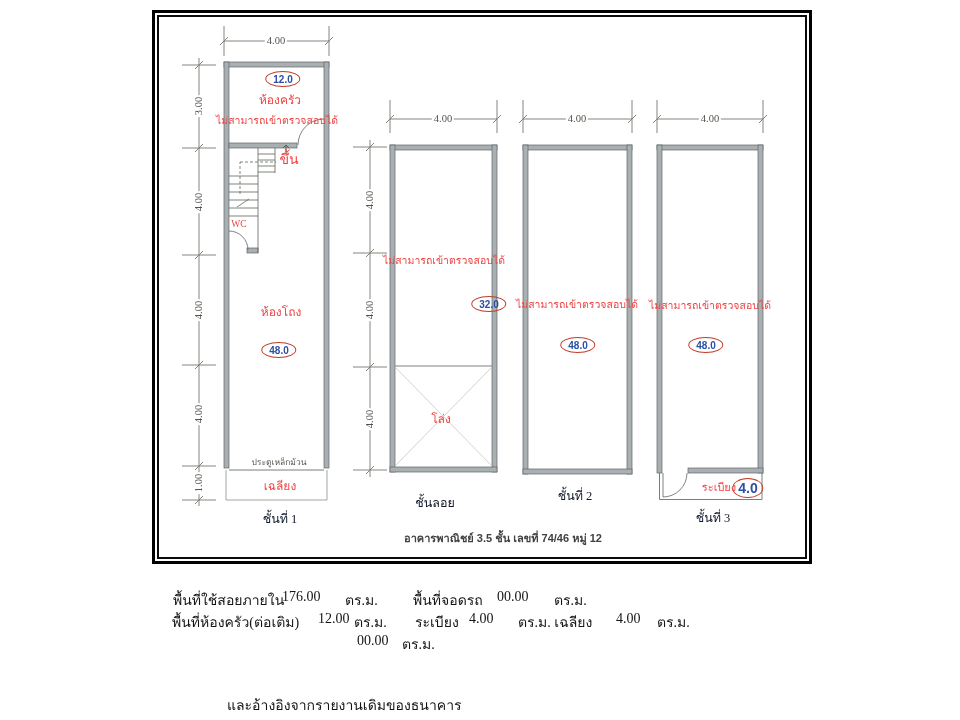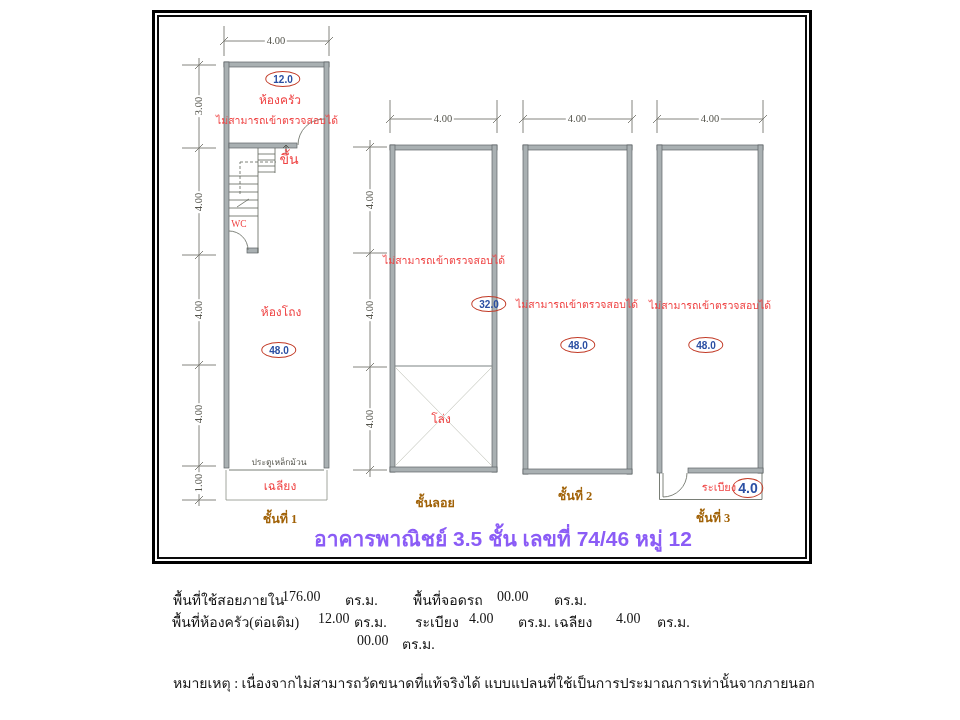--- a/index.html
+++ b/index.html
@@ -7,28 +7,28 @@
         font-family:"Liberation Serif", serif;}
   .sheet{position:absolute;left:152px;top:10px;width:654px;height:548px;
          border:3px solid #000;background:#fff;}
   .sheet-inner{position:absolute;left:2px;top:2px;right:2px;bottom:2px;border:2px solid #0a0a0a;}
   svg.lines{position:absolute;left:0;top:0;width:960px;height:720px;}
   .lbl{position:absolute;transform:translate(-50%,-50%);white-space:nowrap;
        color:#ef4444;text-align:center;line-height:1.05;}
   .room{font-size:12px;}
   .note{font-size:10.5px;}
   .tiny{font-size:8.5px;color:#55554d;}
-  .floorlbl{font-size:12.5px;font-weight:bold;color:#a16207;}
+  .floorlbl{font-size:12.5px;font-weight:normal;color:#0f172a;}
   .dim{font-size:10.5px;color:#53534b;background:#fff;padding:0 2px;}
   .dimv{transform:translate(-50%,-50%) rotate(-90deg);}
   .badge{position:absolute;transform:translate(-50%,-50%);border:1.6px solid #c23b27;
          border-radius:50%;color:#2b4fa3;font-weight:bold;font-size:10px;
          padding:1.5px 7px;font-family:"Liberation Sans", sans-serif;background:#fff0;}
   .badge.sm{font-size:14px;padding:1px 5px;}
-  .caption{font-family:"Liberation Sans", sans-serif;font-weight:bold;font-size:21px;color:#8b5cf6;}
+  .caption{font-family:"Liberation Sans", sans-serif;font-weight:bold;font-size:11px;color:#404040;}
   .fnote{position:absolute;white-space:nowrap;font-size:14px;color:#141414;
          font-family:"Liberation Serif", serif;}
 </style>
 </head>
 <body>
 
 <div class="page">
 
   <div class="sheet">
     <div class="sheet-inner"></div>
@@ -180,15 +180,15 @@
   <span class="fnote" style="left:354px;top:611px;">ตร.ม.</span>
   <span class="fnote" style="left:415px;top:611px;">ระเบียง</span>
   <span class="fnote" style="left:469px;top:611px;">4.00</span>
   <span class="fnote" style="left:518px;top:611px;text-align:center;">ตร.ม. เฉลียง</span>
   <span class="fnote" style="left:616px;top:611px;">4.00</span>
   <span class="fnote" style="left:657px;top:611px;">ตร.ม.</span>
 
   <span class="fnote" style="left:357px;top:633px;">00.00</span>
   <span class="fnote" style="left:402px;top:633px;">ตร.ม.</span>
 
-  <span class="fnote" style="left:173px;top:672px;">หมายเหตุ : เนื่องจากไม่สามารถวัดขนาดที่แท้จริงได้ แบบแปลนที่ใช้เป็นการประมาณการเท่านั้นจากภายนอก</span>
+  <span class="fnote" style="left:227px;top:694px;">และอ้างอิงจากรายงานเดิมของธนาคาร</span>
 
 </div>
 
 </body></html>

